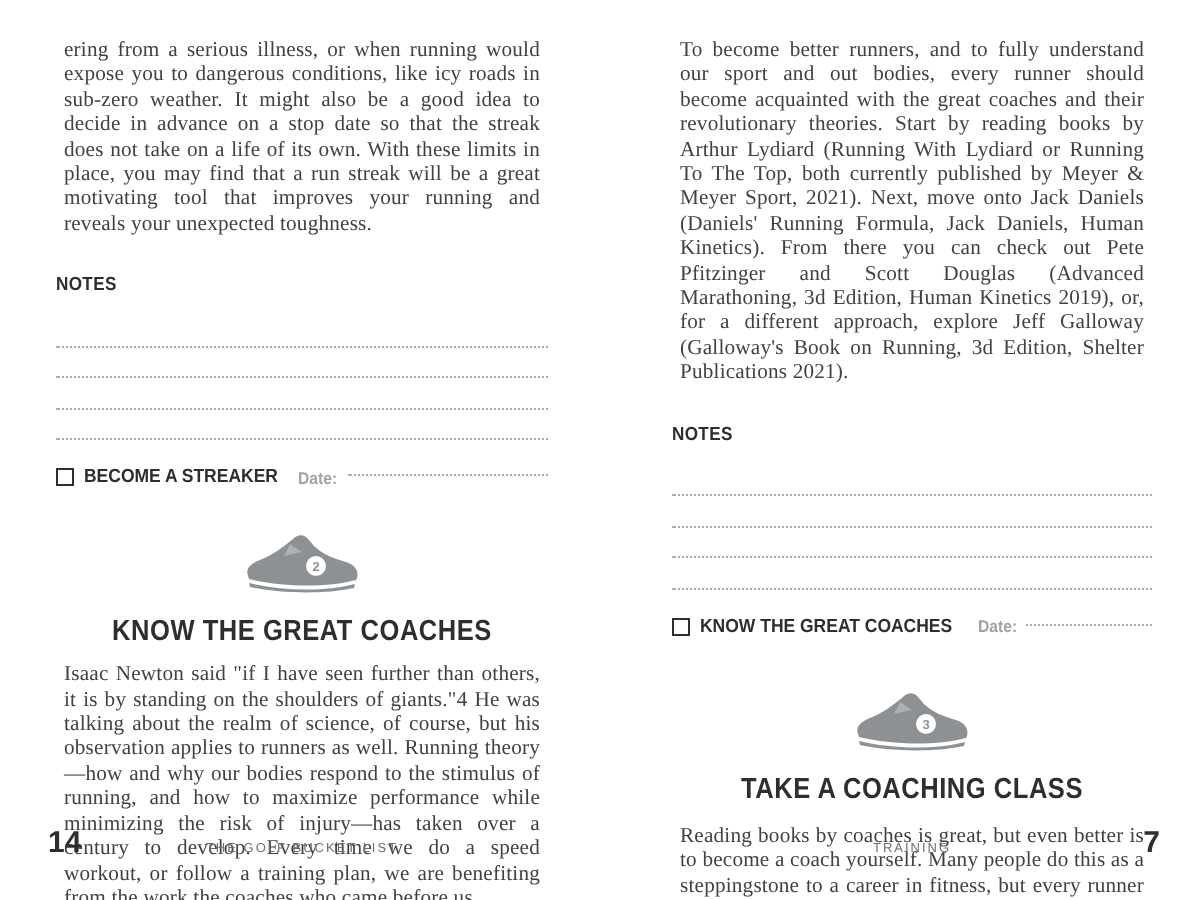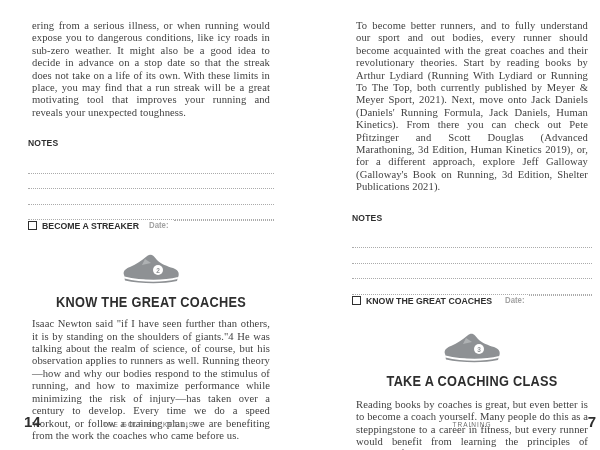--- a/index.html
+++ b/index.html
@@ -1,30 +1,30 @@
 <!DOCTYPE html>
 <html><head>
 <meta charset="utf-8">
 <style>
   html,body{margin:0;padding:0;background:#ffffff;}
   .book{position:relative;width:600px;height:450px;background:#ffffff;overflow:hidden;
         font-family:"Liberation Serif", serif;color:#3f3f3f;}
   .page{position:absolute;top:16px;height:420px;}
   .page.left{left:28px;width:246px;}
-  .page.right{left:352px;width:240px;}
+  .page.right{left:336px;width:240px;}
 
   .body{font-size:10.6px;line-height:12.4px;text-align:justify;margin:4px;color:#414141;
         letter-spacing:0.1px;}
   .cond{font-family:"Liberation Sans", sans-serif;font-weight:bold;color:#2e2e2e;
         letter-spacing:0.2px;transform:scaleX(0.9);transform-origin:left center;}
 
   .notes-label{font-size:9.5px;margin:14px 0 4px 0;display:inline-block;}
   .note-line{height:14.5px;border-bottom:1.6px dotted #ababab;}
 
-  .check-row{display:flex;align-items:flex-start;white-space:nowrap;}
+  .check-row{display:flex;align-items:center;margin-top:13px;white-space:nowrap;}
   .cbox{width:7px;height:7px;border:1.6px solid #2e2e2e;display:inline-block;
         align-self:center;margin-right:5px;flex:none;}
   .check-label{font-family:"Liberation Sans", sans-serif;font-weight:bold;font-size:9.5px;
         color:#2e2e2e;transform:scaleX(0.92);transform-origin:left center;flex:none;}
   .date-label{font-family:"Liberation Sans", sans-serif;font-weight:bold;font-size:8.5px;
         color:#a2a2a2;margin-left:2px;flex:none;transform:scaleX(0.92);transform-origin:left center;}
   .date-dots{flex:1;border-bottom:1.6px dotted #ababab;margin:0 0 2px 3px;}
 
   .shoe-wrap{text-align:center;}
   .shoe-wrap svg{display:inline-block;}

